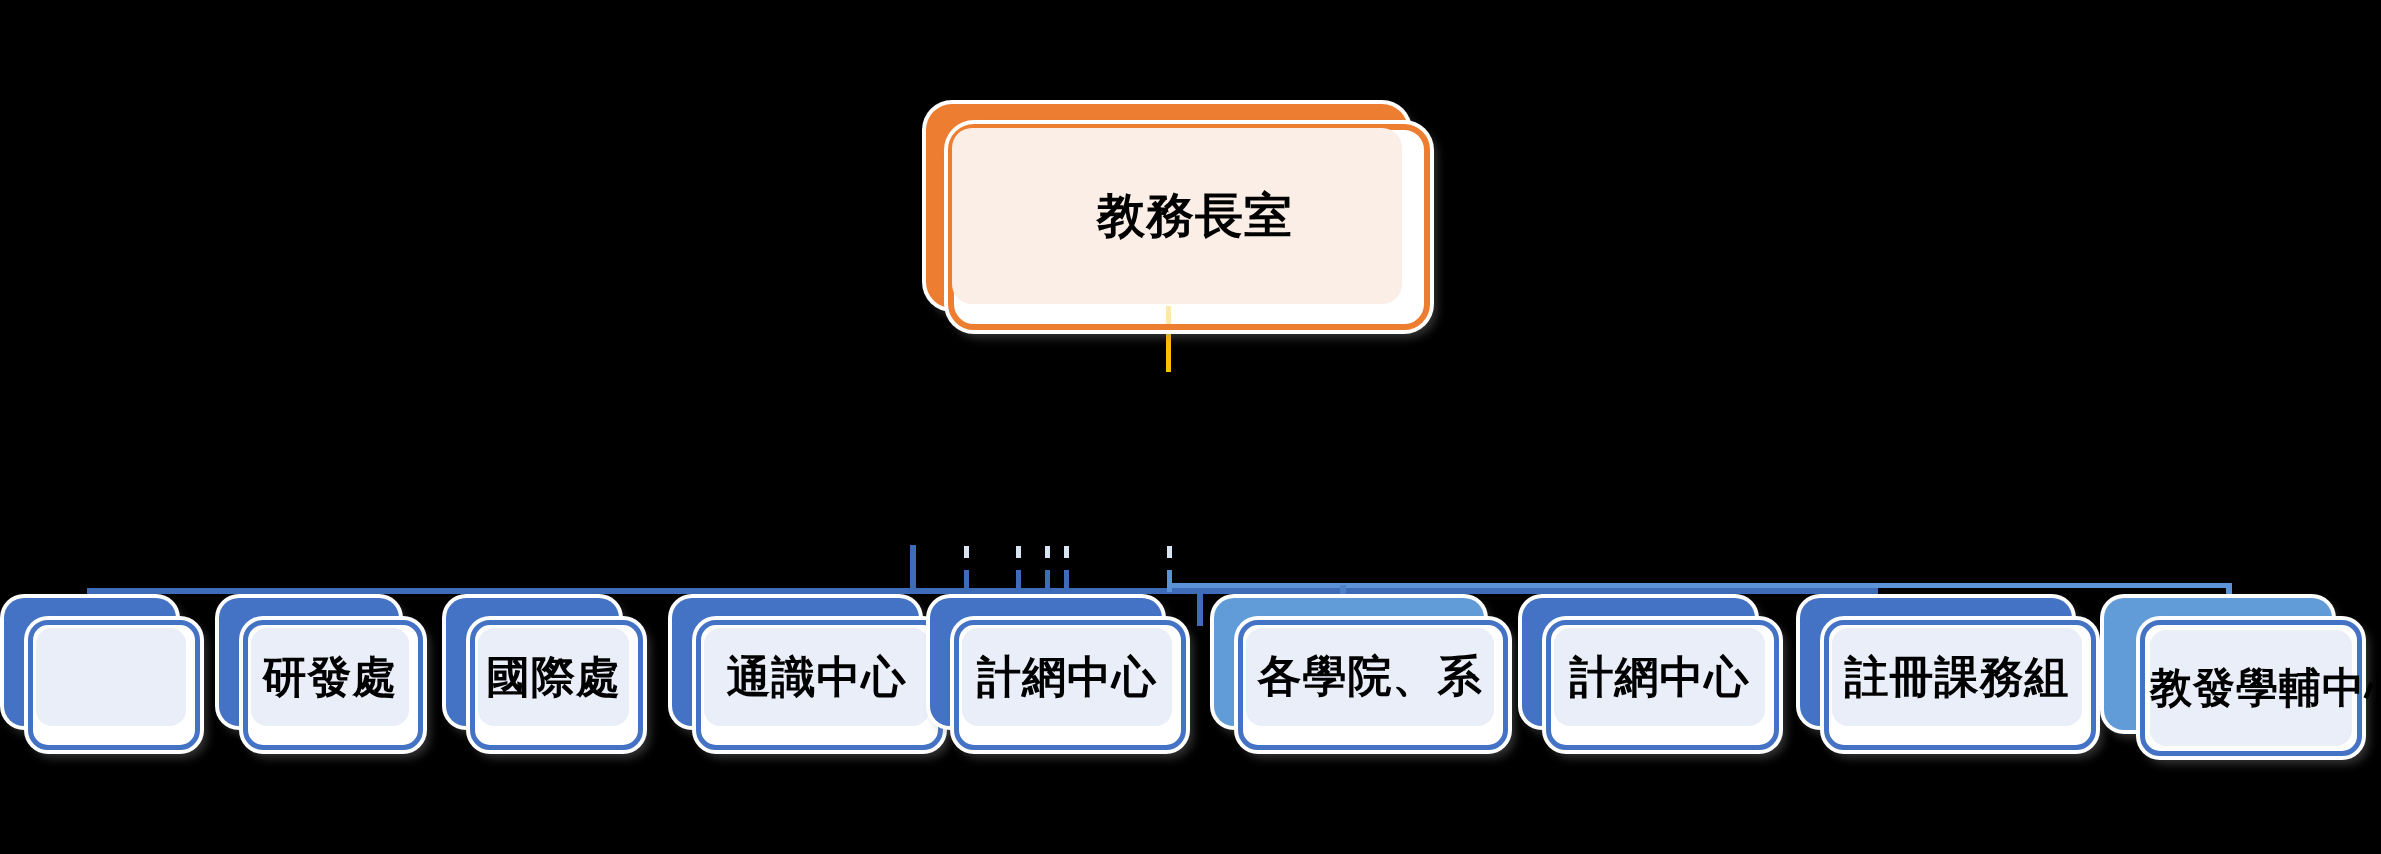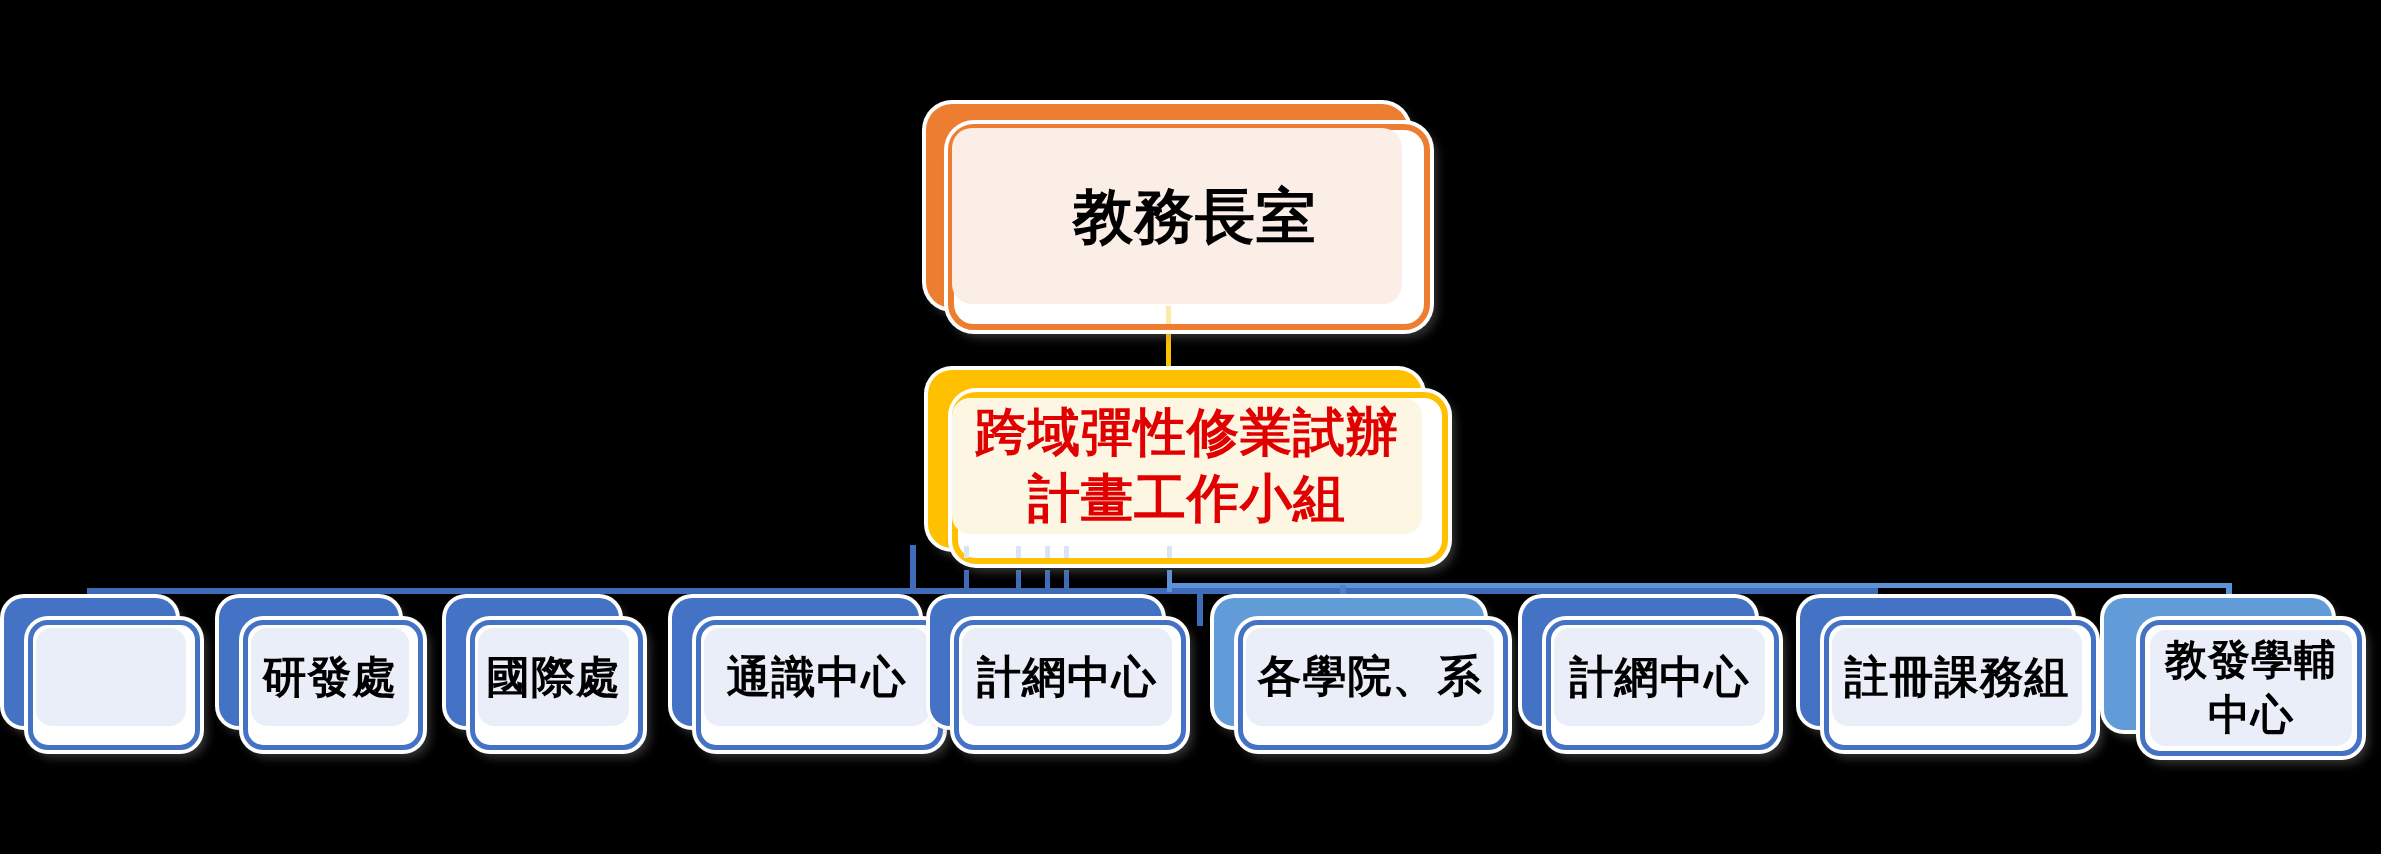--- a/index.html
+++ b/index.html
@@ -45,21 +45,21 @@
     position:absolute;display:flex;align-items:center;justify-content:center;
     text-align:center;font-weight:900;color:#000;line-height:1.15;
     letter-spacing:1px;white-space:nowrap;
   }
 
   
   .card.top{left:926px;top:104px;width:504px;height:226px;}
   .card.top .back{left:0;top:0;width:482px;height:204px;background:var(--orange);border-radius:26px;}
   .card.top .front{left:22px;top:20px;width:482px;height:206px;border:6px solid var(--orange);border-radius:26px;}
   .card.top .inner{left:26px;top:24px;right:28px;bottom:26px;background:var(--cream-top);border-radius:20px;}
-  .card.top .label{left:26px;top:24px;right:28px;bottom:26px;font-size:60px;padding-left:36px;}
+  .card.top .label{left:26px;top:24px;right:28px;bottom:26px;font-size:48px;padding-left:36px;}
 
   
   .card.mid{left:928px;top:370px;width:520px;height:194px;}
   .card.mid .back{left:0;top:0;width:494px;height:178px;background:var(--yellow);border-radius:24px;}
   .card.mid .front{left:24px;top:22px;width:496px;height:172px;border:6px solid var(--yellow);border-radius:24px;}
   .card.mid .inner{left:24px;top:28px;right:26px;bottom:30px;background:var(--cream-mid);border-radius:18px;}
   .card.mid .label{
     left:24px;top:28px;right:26px;bottom:30px;
     flex-direction:column;justify-content:space-evenly;
     font-size:52px;color:var(--red);
@@ -71,21 +71,21 @@
   .card.child.lightback .back{background:var(--blue-light);}
   .card.child .front{left:24px;top:22px;width:calc(100% - 24px);height:130px;border:5px solid var(--blue-dark);border-radius:20px;}
   .card.child .inner{left:32px;top:30px;right:14px;bottom:28px;background:var(--tint);border-radius:16px;}
   .card.child .label{left:32px;top:30px;right:14px;bottom:28px;font-size:44px;}
 
   
   .card.child.c9{top:598px;height:160px;}
   .card.child.c9 .back{width:228px;height:132px;}
   .card.child.c9 .front{left:36px;width:222px;height:136px;}
   .card.child.c9 .inner{left:46px;top:32px;right:10px;bottom:12px;}
-  .card.child.c9 .label{left:46px;top:32px;right:10px;bottom:12px;flex-direction:column;justify-content:space-evenly;font-size:42px;}
+  .card.child.c9 .label{left:46px;top:32px;right:10px;bottom:12px;flex-direction:row;justify-content:space-evenly;font-size:42px;}
 </style>
 </head>
 <body>
 
 <div id="canvas">
 
   <div class="line d" style="left:87px;top:588px;width:1791px;height:6px;"></div>
   <div class="line l" style="left:1169px;top:583px;width:1063px;height:5px;"></div>
 
   <div class="line d" style="left:87px;top:588px;width:6px;height:34px;"></div>
@@ -107,29 +107,20 @@
 
   <div class="line y" style="left:1166px;top:331px;width:5px;height:41px;"></div>
 
   <div class="card top">
     <div class="back"></div>
     <div class="front"></div>
     <div class="inner"></div>
     <div class="label">教務長室</div>
   </div>
 
-  <div class="card mid">
-    <div class="back"></div>
-    <div class="front"></div>
-    <div class="inner"></div>
-    <div class="label">
-      <span>跨域彈性修業試辦</span>
-      <span>計畫工作小組</span>
-    </div>
-  </div>
 
   <div class="line py" style="left:1166px;top:306px;width:5px;height:18px;"></div>
   <div class="line pb" style="left:964px;top:546px;width:5px;height:12px;"></div>
   <div class="line pb" style="left:1016px;top:546px;width:5px;height:12px;"></div>
   <div class="line pb" style="left:1045px;top:546px;width:5px;height:12px;"></div>
   <div class="line pb" style="left:1064px;top:546px;width:5px;height:12px;"></div>
   <div class="line pb" style="left:1167px;top:546px;width:5px;height:12px;"></div>
 
   <div class="card child" style="left:4px;width:196px;">
     <div class="back"></div>

